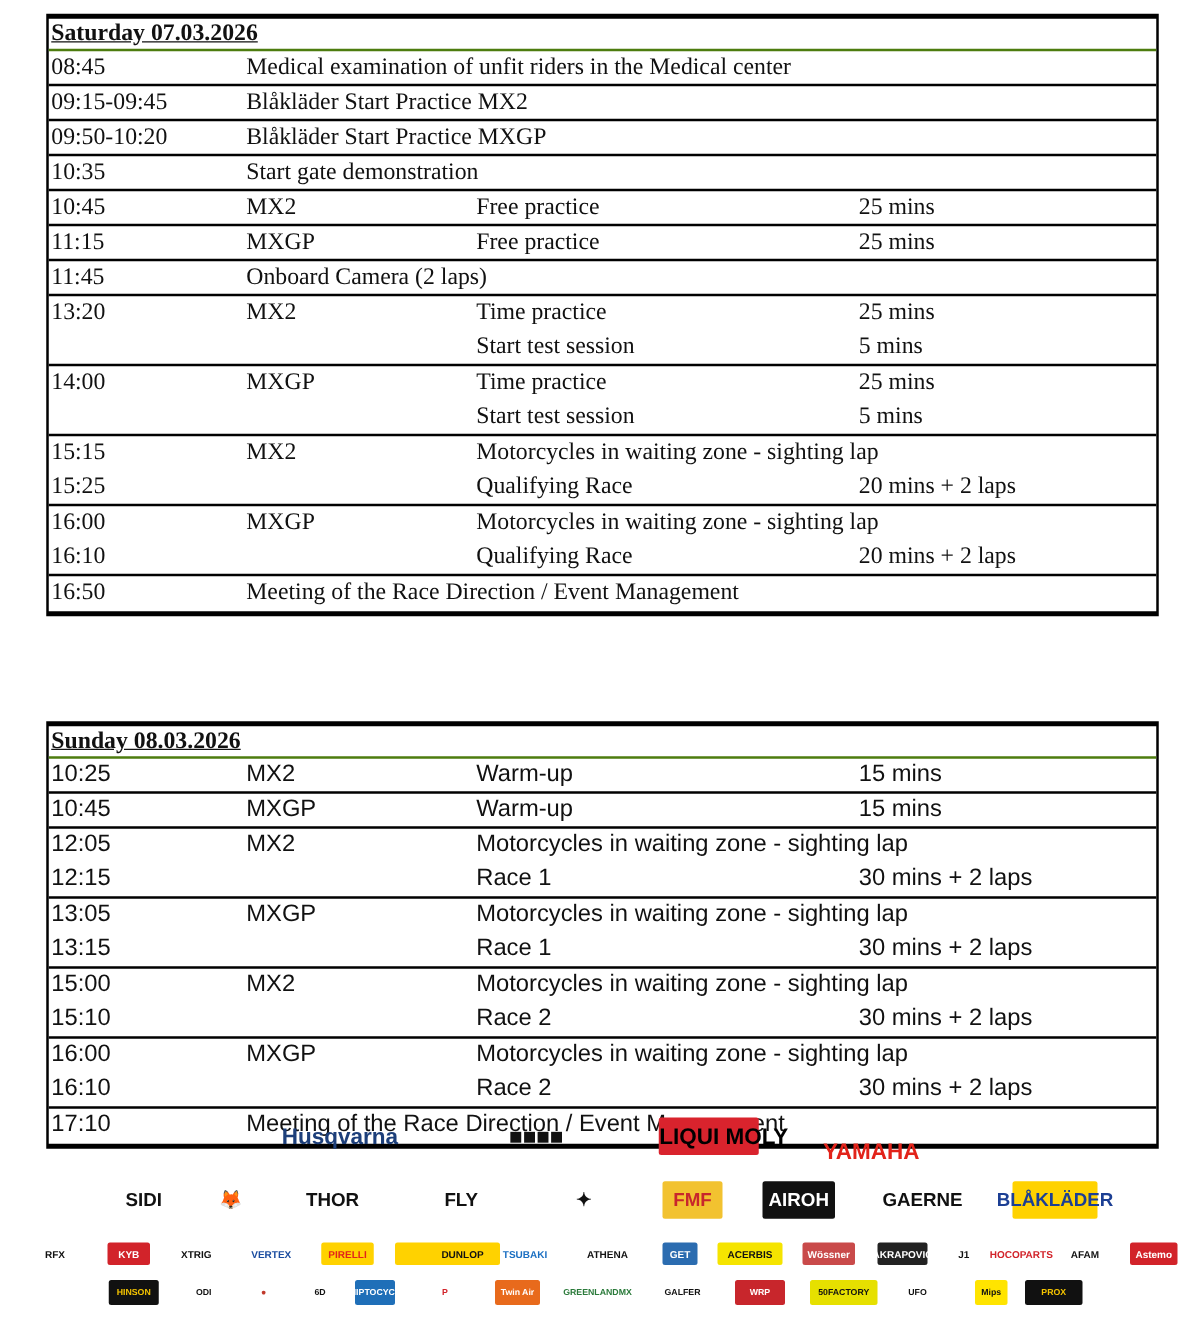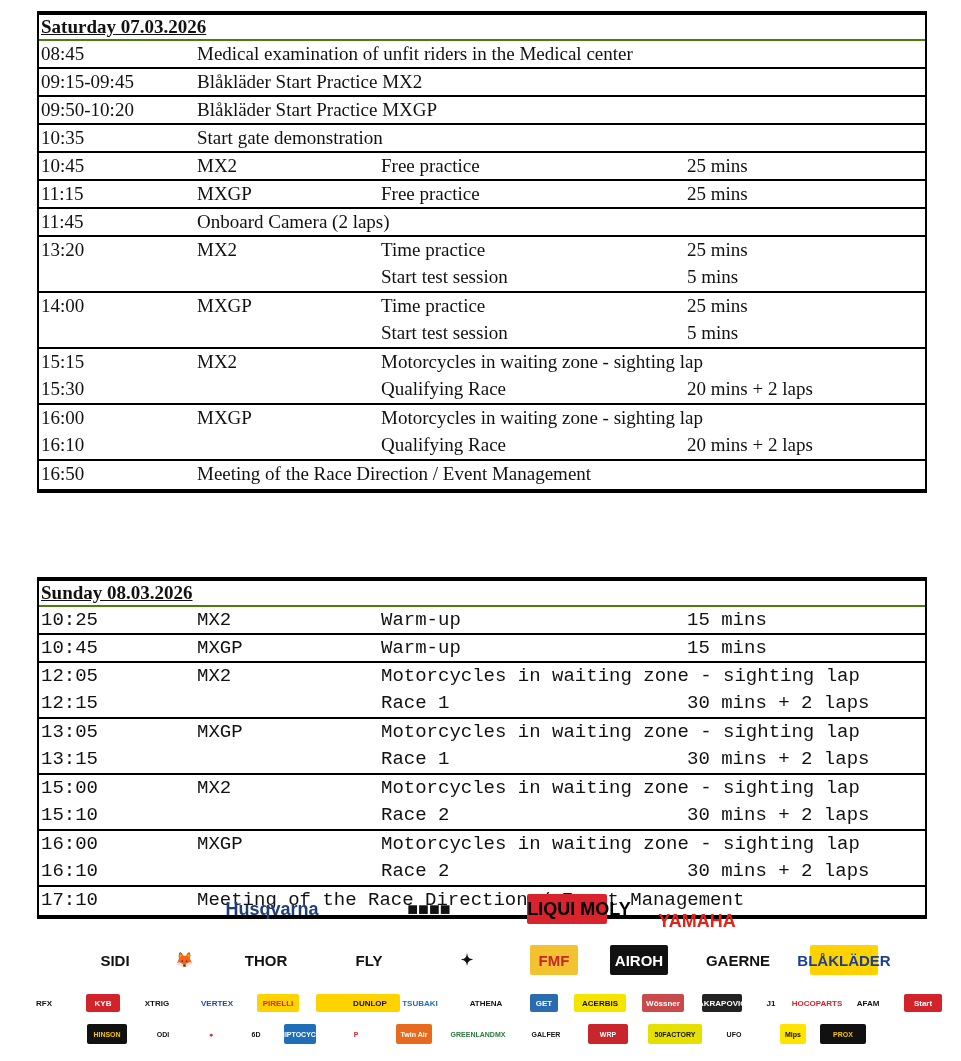--- a/index.html
+++ b/index.html
@@ -18,21 +18,21 @@
   .row.single { height: 28px; }
   .row.double { height: 56px; }
   .cell { position: absolute; font-size: 19px; line-height: 22px; white-space: nowrap;
           font-family: "Liberation Serif", "DejaVu Serif", serif; }
   .c-time { left: 2px; }
   .c-cat  { left: 158px; }
   .c-evt  { left: 342px; }
   .c-dur  { left: 648px; }
   .l1 { top: 2px; }
   .l2 { top: 29px; }
-  #sun .cell { font-family: Liberation Mono, monospace; }
+  #sun .cell { font-family: Liberation Sans, sans-serif; }
   
   .logos { position: absolute; left: 0; width: 961px; }
   .logo { position: absolute; display: flex; align-items: center; justify-content: center;
           font-family: "Liberation Sans", sans-serif; font-weight: bold; white-space: nowrap; }
 </style>
 </head>
 <body>
 
 <div class="sched" id="sat">
   <div class="hdr">
@@ -84,21 +84,21 @@
         <span class="cell c-cat l1">MXGP</span>
         <span class="cell c-evt l1">Time practice</span>
         <span class="cell c-dur l1">25 mins</span>
         <span class="cell c-evt l2">Start test session</span>
         <span class="cell c-dur l2">5 mins</span>
       </div>
       <div class="row double">
         <span class="cell c-time l1">15:15</span>
         <span class="cell c-cat l1">MX2</span>
         <span class="cell c-evt l1">Motorcycles in waiting zone - sighting lap</span>
-        <span class="cell c-time l2">15:30</span>
+        <span class="cell c-time l2">15:25</span>
         <span class="cell c-evt l2">Qualifying Race</span>
         <span class="cell c-dur l2">20 mins + 2 laps</span>
       </div>
       <div class="row double">
         <span class="cell c-time l1">16:00</span>
         <span class="cell c-cat l1">MXGP</span>
         <span class="cell c-evt l1">Motorcycles in waiting zone - sighting lap</span>
         <span class="cell c-time l2">16:10</span>
         <span class="cell c-evt l2">Qualifying Race</span>
         <span class="cell c-dur l2">20 mins + 2 laps</span>
@@ -192,21 +192,21 @@
     <div class="logo" style="left: 316px; width: 60px; height: 18px; top: 0px; font-size: 8px; color: rgb(17, 17, 17); background: rgb(255, 210, 0); border-radius: 2px; padding-left: 24px;">DUNLOP</div>
     <div class="logo" style="left: 392px; width: 56px; height: 18px; top: 0px; font-size: 8px; color: rgb(27, 111, 194);">TSUBAKI</div>
     <div class="logo" style="left: 460px; width: 52px; height: 18px; top: 0px; font-size: 8px; color: rgb(17, 17, 17);">ATHENA</div>
     <div class="logo" style="left: 530px; width: 28px; height: 18px; top: 0px; font-size: 8px; color: rgb(255, 255, 255); background: rgb(43, 108, 176); border-radius: 2px;">GET</div>
     <div class="logo" style="left: 574px; width: 52px; height: 18px; top: 0px; font-size: 8px; color: rgb(17, 17, 17); background: rgb(245, 228, 0); border-radius: 2px;">ACERBIS</div>
     <div class="logo" style="left: 642px; width: 42px; height: 18px; top: 0px; font-size: 8px; color: rgb(255, 255, 255); background: rgb(201, 74, 74); border-radius: 2px;">Wössner</div>
     <div class="logo" style="left: 702px; width: 40px; height: 18px; top: 0px; font-size: 8px; color: rgb(255, 255, 255); background: rgb(34, 34, 34); border-radius: 2px;">AKRAPOVIC</div>
     <div class="logo" style="left: 760px; width: 22px; height: 18px; top: 0px; font-size: 8px; color: rgb(17, 17, 17);">J1</div>
     <div class="logo" style="left: 801px; width: 32px; height: 18px; top: 0px; font-size: 8px; color: rgb(210, 35, 42);">HOCOPARTS</div>
     <div class="logo" style="left: 846px; width: 44px; height: 18px; top: 0px; font-size: 8px; color: rgb(17, 17, 17);">AFAM</div>
-    <div class="logo" style="left: 904px; width: 38px; height: 18px; top: 0px; font-size: 8px; color: rgb(255, 255, 255); background: rgb(210, 35, 42); border-radius: 2px;">Start</div>
+    <div class="logo" style="left: 904px; width: 38px; height: 18px; top: 0px; font-size: 8px; color: rgb(255, 255, 255); background: rgb(210, 35, 42); border-radius: 2px;">Astemo</div>
   </div>
 <div class="logos" id="logos-row3" style="top:1024px;height:28px;">
     <div class="logo" style="left: 87px; width: 40px; height: 20px; top: 0px; font-size: 7px; color: rgb(245, 196, 0); background: rgb(17, 17, 17); border-radius: 2px;">HINSON</div>
     <div class="logo" style="left: 144px; width: 38px; height: 20px; top: 0px; font-size: 7px; color: rgb(17, 17, 17);">ODI</div>
     <div class="logo" style="left: 196px; width: 30px; height: 20px; top: 0px; font-size: 7px; color: rgb(192, 57, 43);">●</div>
     <div class="logo" style="left: 243px; width: 26px; height: 20px; top: 0px; font-size: 7px; color: rgb(17, 17, 17);">6D</div>
     <div class="logo" style="left: 284px; width: 32px; height: 20px; top: 0px; font-size: 7px; color: rgb(255, 255, 255); background: rgb(31, 111, 184); border-radius: 2px;">SHIPTOCYCLE</div>
     <div class="logo" style="left: 333px; width: 46px; height: 20px; top: 0px; font-size: 7px; color: rgb(210, 35, 42);">P</div>
     <div class="logo" style="left: 396px; width: 36px; height: 20px; top: 0px; font-size: 7px; color: rgb(255, 255, 255); background: rgb(232, 106, 28); border-radius: 2px;">Twin Air</div>
     <div class="logo" style="left: 449px; width: 58px; height: 20px; top: 0px; font-size: 7px; color: rgb(42, 122, 58);">GREENLANDMX</div>

